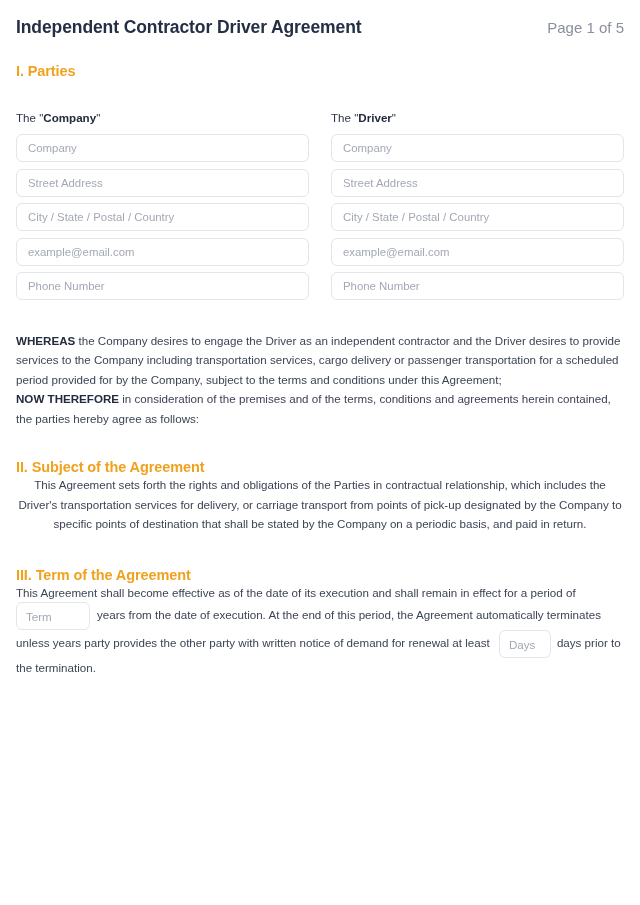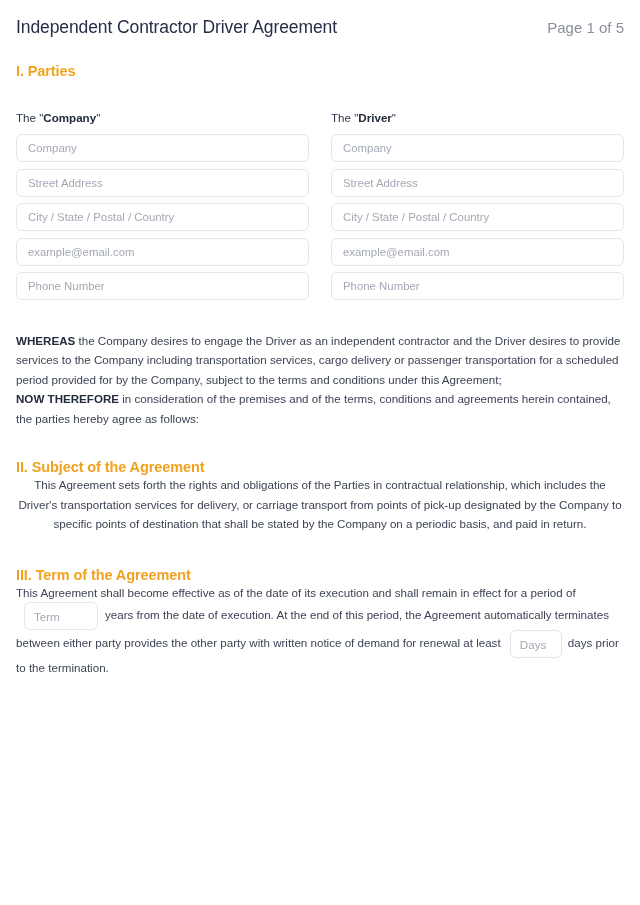--- a/index.html
+++ b/index.html
@@ -25,21 +25,21 @@
 
   
   .doc-header {
     display: flex;
     align-items: baseline;
     justify-content: space-between;
     padding-top: 17px;
   }
   .doc-title {
     font-size: 17.5px;
-    font-weight: normal;
+    font-weight: bold;
     color: #242f45;
     letter-spacing: -0.1px;
     margin: 0;
   }
   .page-counter {
     font-size: 15px;
     color: #8a8f9c;
     white-space: nowrap;
   }
 
@@ -80,21 +80,21 @@
     font-family: "Liberation Sans", sans-serif;
     font-size: 11.6px;
     color: #424a5c;
     padding: 0 9px;
     height: 28px;
     line-height: 26px;
     outline: none;
   }
   .inline-input::placeholder { color: #a2a7b4; }
   .inline-input.date-field { width: 100px; margin: 0 4px; }
-  .inline-input.term-field { width: 74px; margin: 0 7px 0 8px; }
+  .inline-input.term-field { width: 74px; margin: 0 7px 0 0; }
   .inline-input.days-field { width: 52px; margin: 0 6px; }
 
   .line-wrap { line-height: 33px; }
 
   
   .parties {
     display: flex;
     gap: 22px;
     margin-top: 32px;
   }
@@ -164,17 +164,17 @@
   <p class="body-text p-whereas"><b>WHEREAS</b><span> the Company desires to engage the Driver as an independent contractor and the Driver desires to provide services to the Company including transportation services, cargo delivery or passenger transportation for a scheduled period provided for by the Company, subject to the terms and conditions under this Agreement;</span></p>
 
   <p class="body-text p-nowtherefore"><b>NOW THEREFORE</b><span> in consideration of the premises and of the terms, conditions and agreements herein contained, the parties hereby agree as follows:</span></p>
 
   <h2 class="section-heading sec2">II. Subject of the Agreement</h2>
   <p class="body-text p-sec2">This Agreement sets forth the rights and obligations of the Parties in contractual relationship, which includes the Driver's transportation services for delivery, or carriage transport from points of pick-up designated by the Company to specific points of destination that shall be stated by the Company on a periodic basis, and paid in return.</p>
 
   <h2 class="section-heading sec3">III. Term of the Agreement</h2>
   <p class="body-text p-sec3 line-wrap">
     <span>This Agreement shall become effective as of the date of its execution and shall remain in effect for a period of</span>
-    <input class="inline-input term-field" type="text" placeholder="Term" style=""><span>years from the date of execution. At the end of this period, the Agreement automatically terminates between either party provides the other party with written notice of demand for renewal at least</span>
+    <input class="inline-input term-field" type="text" placeholder="Term" style=""><span>years from the date of execution. At the end of this period, the Agreement automatically terminates unless years party provides the other party with written notice of demand for renewal at least</span>
     <input class="inline-input days-field" type="text" placeholder="Days" style=""><span>days prior to the termination.</span>
   </p>
 
 </div>
 
 </body></html>

